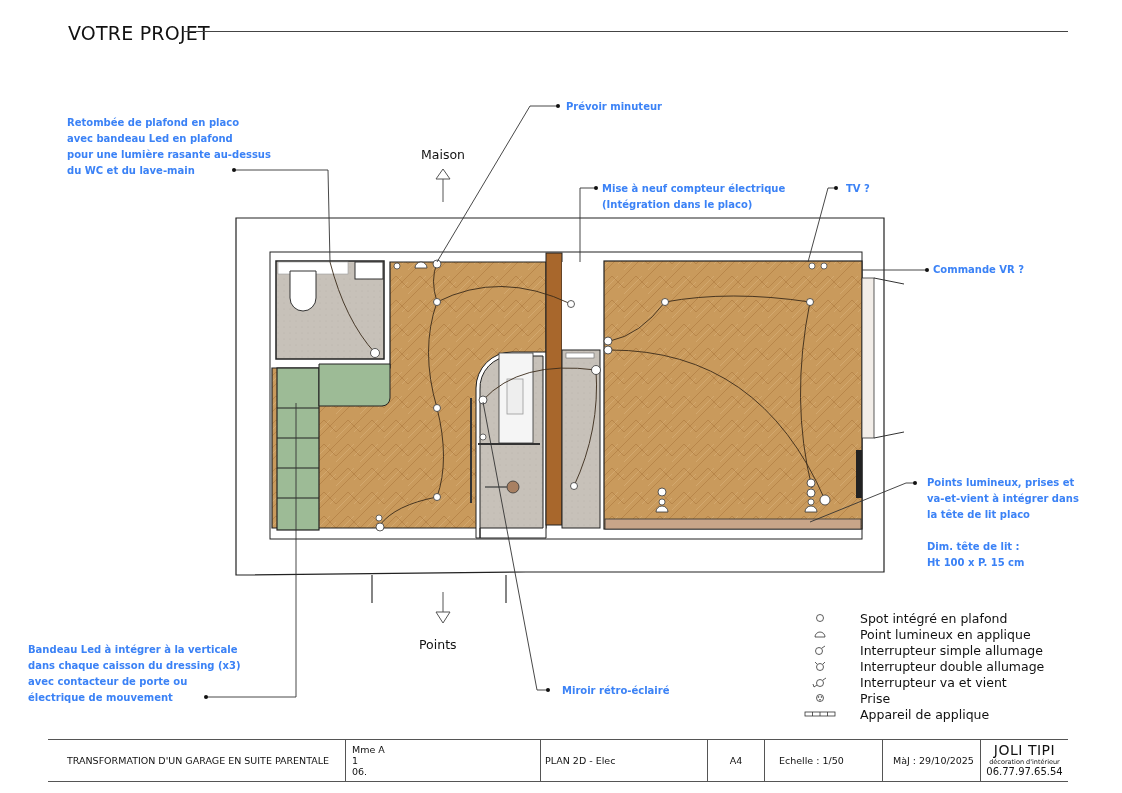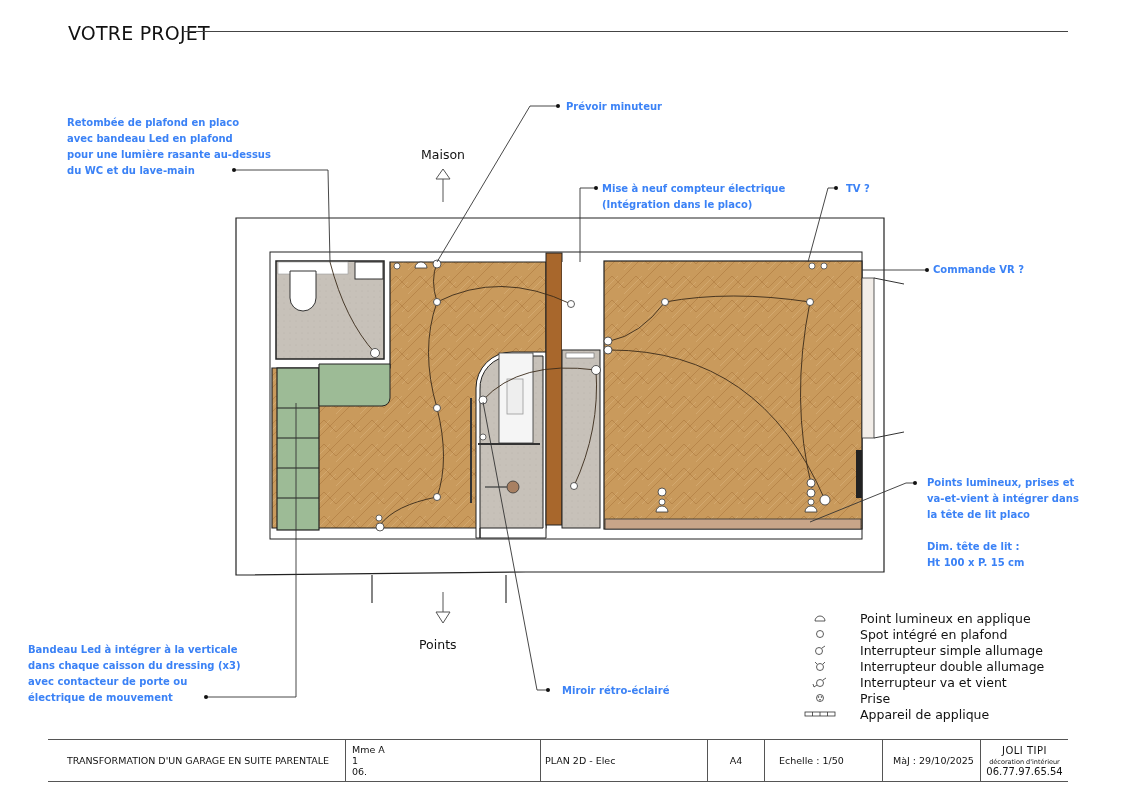--- a/index.html
+++ b/index.html
@@ -12,21 +12,21 @@
   .dir-label { font-size: 12.5px; }
   .legend { left: 800px; top: 610px; }
   .legend-row { display: flex; align-items: center; height: 16px; }
   .legend-sym { width: 40px; display: flex; justify-content: center; align-items: center; }
   .legend-label { margin-left: 20px; font-size: 12.5px; }
   .titleblock { left: 48px; top: 739px; width: 1020px; height: 43px; border-top: 1.5px solid #555; border-bottom: 1.5px solid #555; display: flex; font-size: 9.5px; }
   .tb-cell { border-right: 1px solid #555; display: flex; align-items: center; padding-left: 4px; }
   .tb-cell:last-child { border-right: none; }
   .tb-client { flex-direction: column; align-items: flex-start; justify-content: center; padding-left: 6px; line-height: 11px; }
   .tb-brand { flex-direction: column; justify-content: center; align-items: center; padding-left: 0; }
-  .brand-name { font-size: 10px; letter-spacing: 0.5px; line-height: 15px; }
+  .brand-name { font-size: 14px; letter-spacing: 0.5px; line-height: 15px; }
   .brand-sub { font-size: 6.5px; line-height: 8px; }
   .brand-phone { font-size: 10px; line-height: 12px; }
 </style>
 </head>
 <body>
 
 <div class="abs header-title">VOTRE PROJET</div>
 <div class="abs header-rule"></div>
 
 <svg class="abs" style="left:0;top:0" width="1122" height="735">
@@ -181,32 +181,32 @@
 <div class="abs note" style="left:28px;top:642px;">Bandeau Led à intégrer à la verticale
 dans chaque caisson du dressing (x3)
 avec contacteur de porte ou
 électrique de mouvement</div>
 <div class="abs note" style="left:562px;top:683px;">Miroir rétro-éclairé</div>
 
 <div class="abs legend">
   <div class="legend-row">
     <span class="legend-sym">
         <svg width="14" height="12">
+          <circle cx="7" cy="6" r="3.5" fill="#fff" stroke="#333" stroke-width="0.8"></circle>
+        </svg>
+      </span>
+    <span class="legend-label">Spot intégré en plafond</span>
+  </div>
+  <div class="legend-row">
+    <span class="legend-sym">
+        <svg width="14" height="12">
           <path d="M2 9 A5 5 0 0 1 12 9 Z" fill="#fff" stroke="#333" stroke-width="0.8"></path>
         </svg>
       </span>
     <span class="legend-label">Point lumineux en applique</span>
-  </div>
-  <div class="legend-row">
-    <span class="legend-sym">
-        <svg width="14" height="12">
-          <circle cx="7" cy="6" r="3.5" fill="#fff" stroke="#333" stroke-width="0.8"></circle>
-        </svg>
-      </span>
-    <span class="legend-label">Spot intégré en plafond</span>
   </div>
   <div class="legend-row">
     <span class="legend-sym">
         <svg width="14" height="12">
           <circle cx="6" cy="7" r="3.5" fill="#fff" stroke="#333" stroke-width="0.8"></circle>
           <path d="M9 4 L12 2" stroke="#333" stroke-width="0.8"></path>
         </svg>
       </span>
     <span class="legend-label">Interrupteur simple allumage</span>
   </div>

